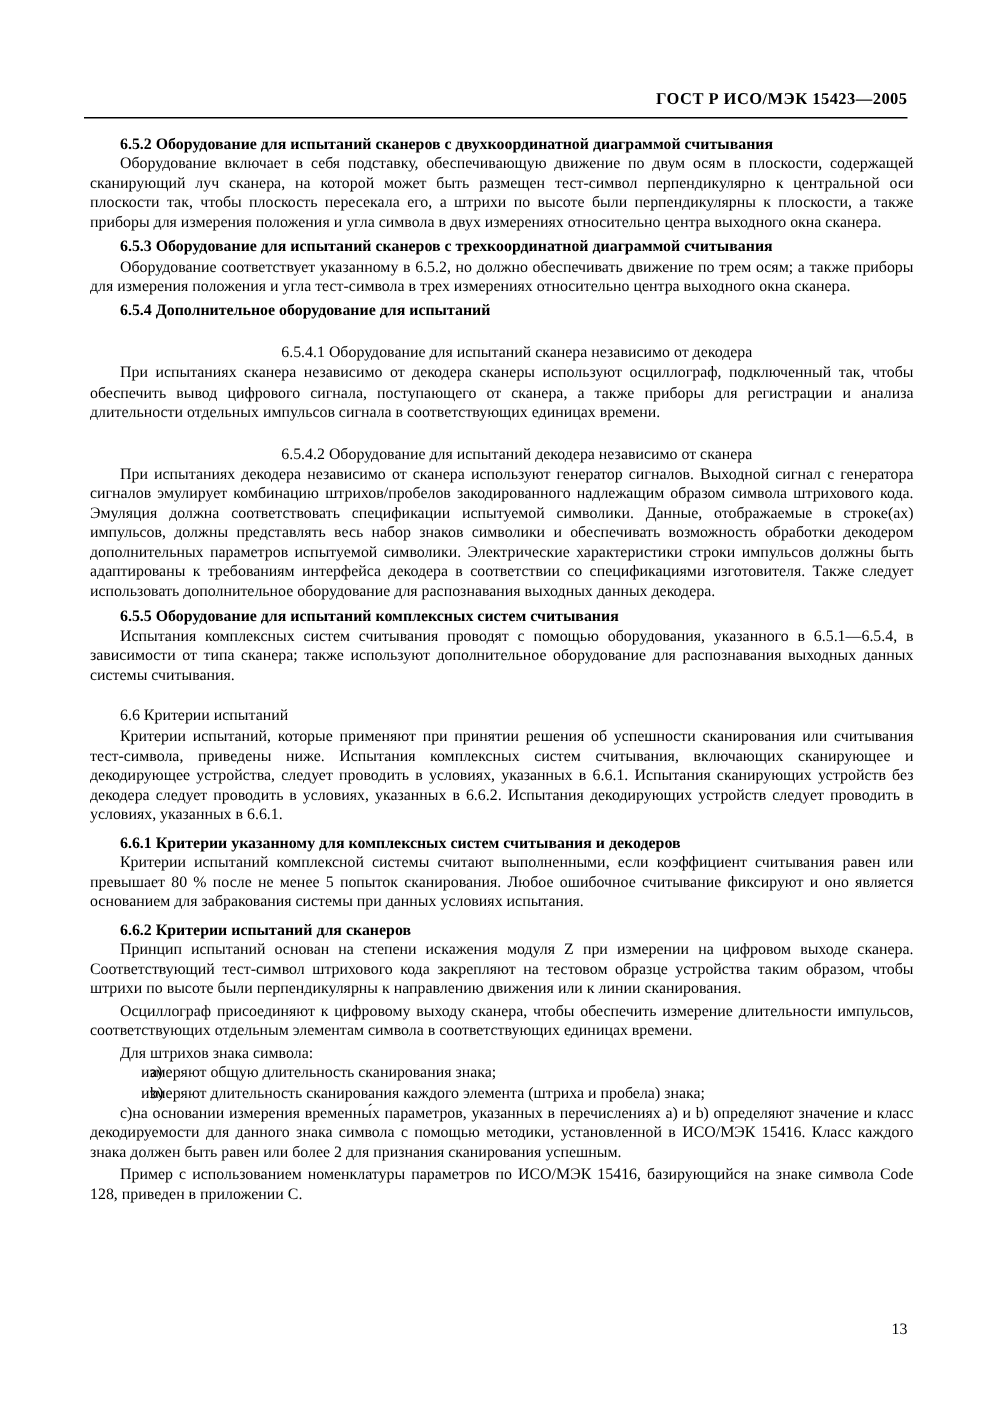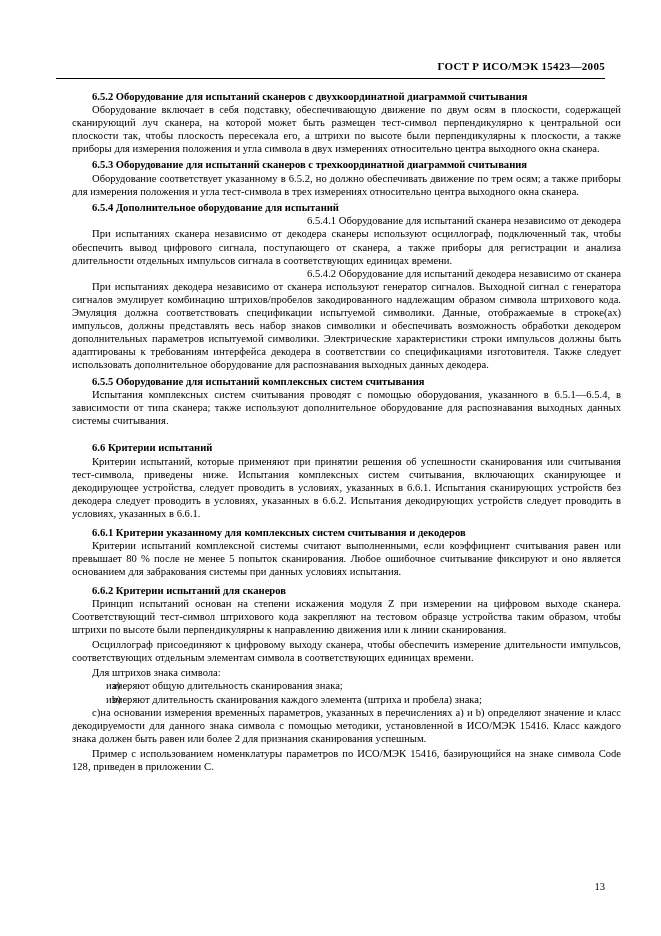--- a/index.html
+++ b/index.html
@@ -33,46 +33,46 @@
   .header-rule {
     position: absolute;
     top: 78px;
     left: 56px;
     right: 56px;
     border-bottom: 1.1px solid #000;
   }
   .content {
     position: absolute;
     top: 88px;
-    left: 72px;
+    left: 60px;
     width: 549px;
     font-size: 10.6px;
     line-height: 13.1px;
     text-align: justify;
   }
   p {
     margin: 0;
   }
   .h-sub {
     font-weight: bold;
     text-indent: 20px;
     margin-top: 1.5px;
     text-align: left;
   }
   .h-sec {
-    font-weight: bold;
+    font-weight: normal;
     text-indent: 20px;
     margin-top: 6.5px;
     margin-bottom: 1px;
     text-align: left;
   }
   .h-plain {
     text-indent: 20px;
-    text-align: right;
-    margin-top: 0;
+    text-align: center;
+    margin-top: 15px;
   }
   .para {
     text-indent: 20px;
   }
   .list-item {
     text-indent: 20px;
   }
   .list-item .marker {
     display: inline-block;
     width: 14px;

